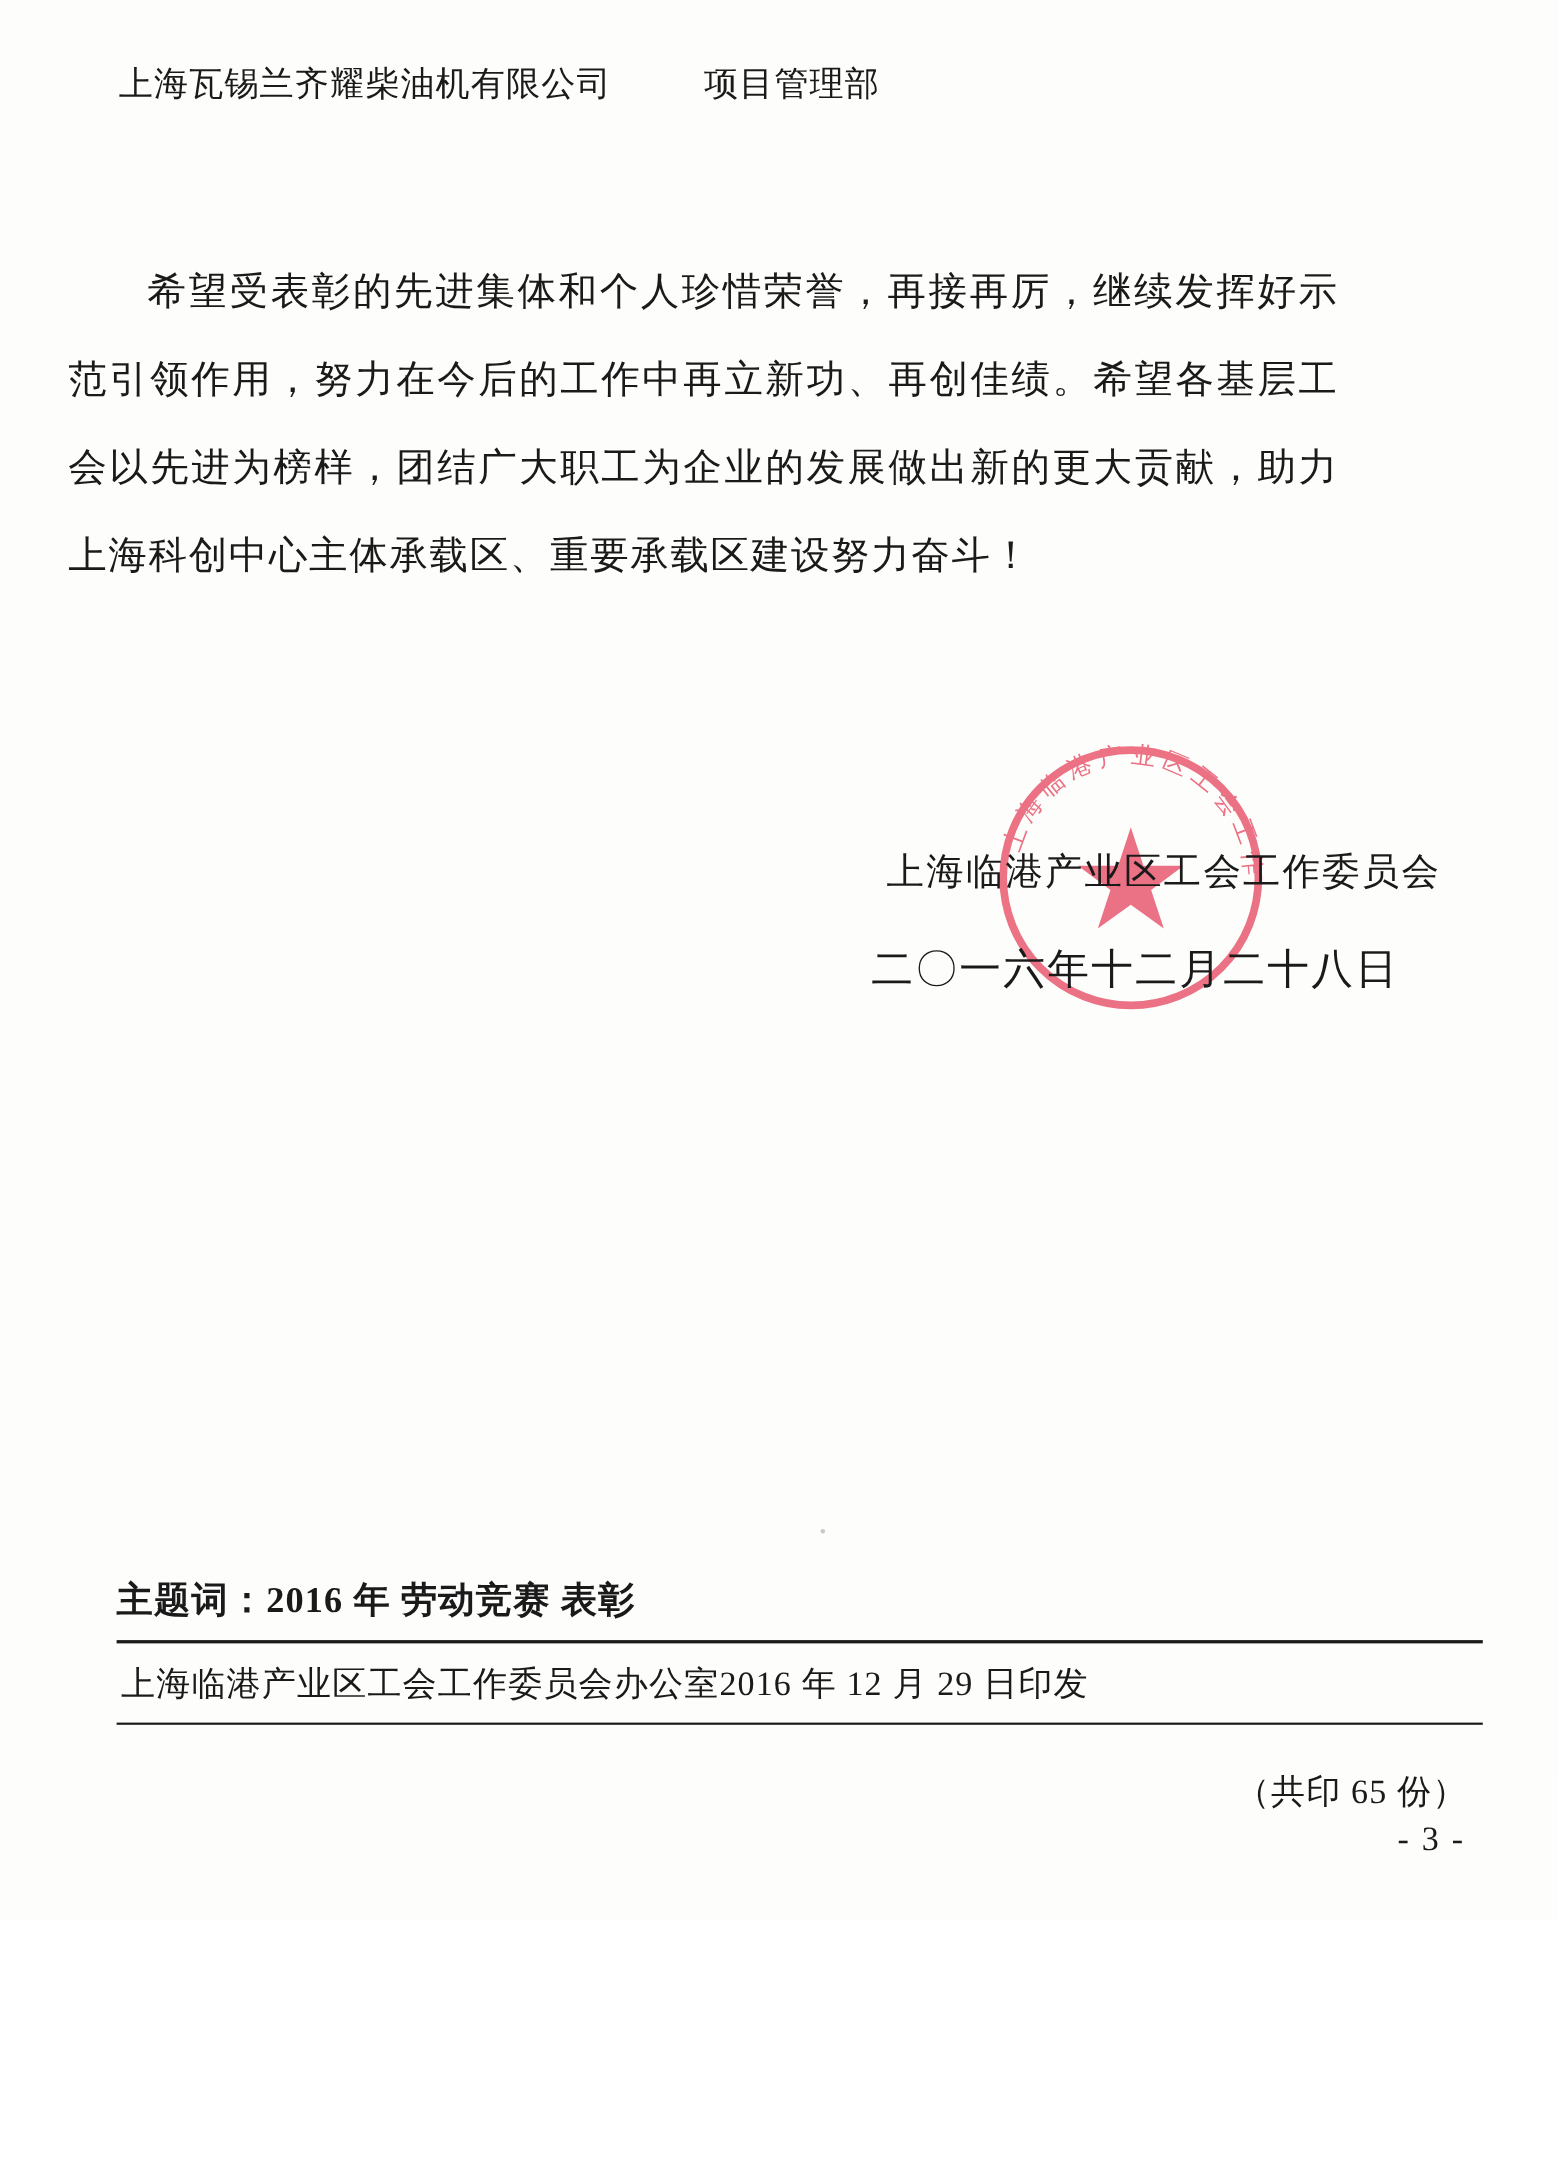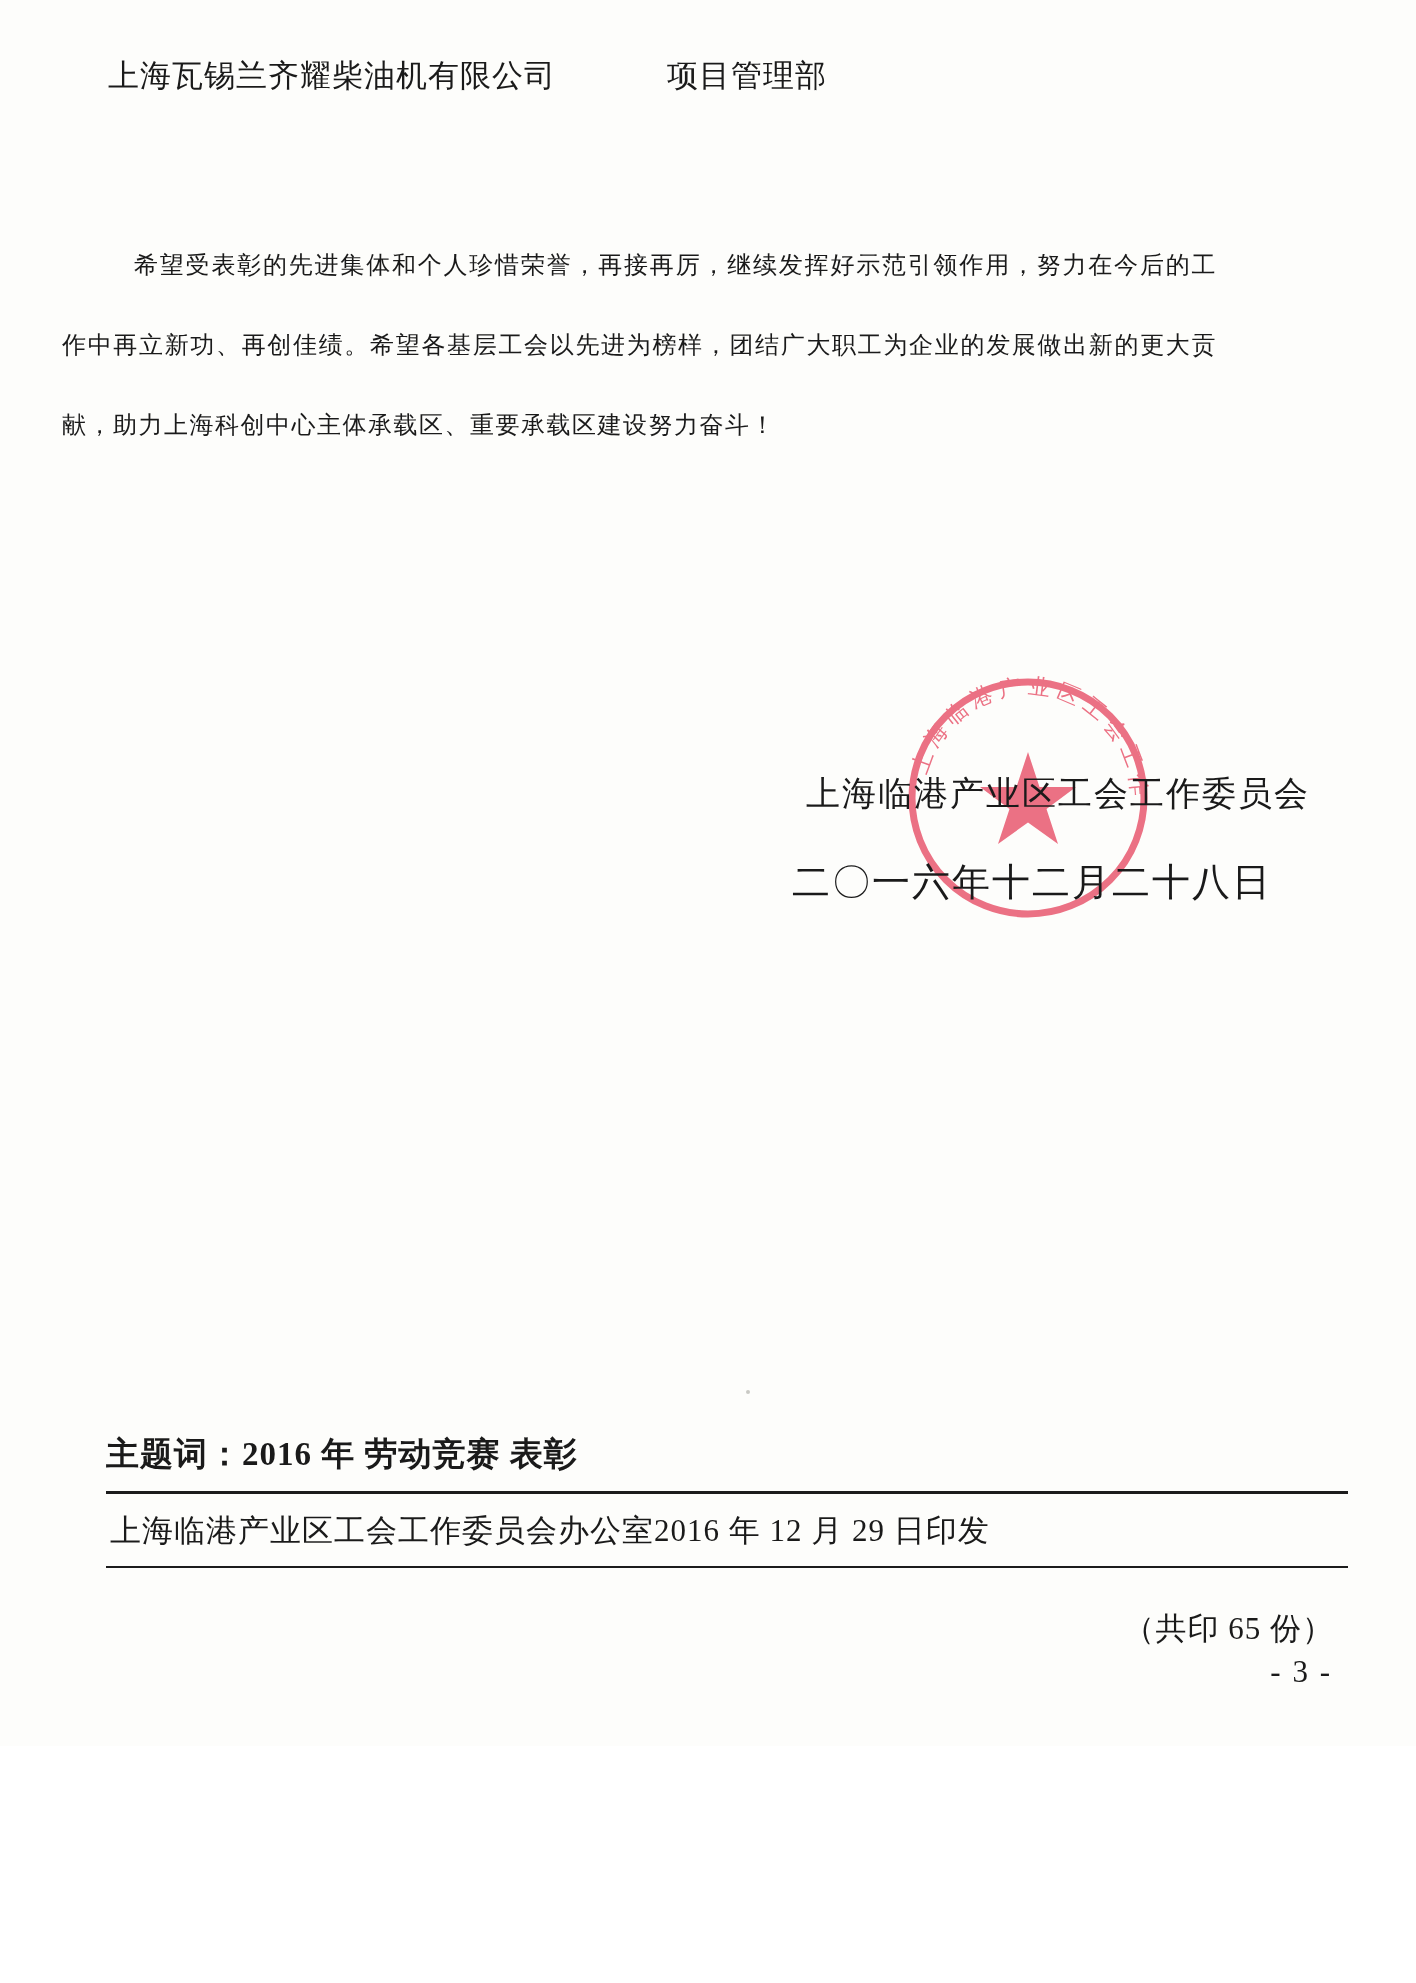--- a/index.html
+++ b/index.html
@@ -31,32 +31,32 @@
   }
   .header-company {
     font-size: 31px;
     letter-spacing: 1px;
     white-space: nowrap;
   }
   .header-dept {
     font-size: 31px;
     letter-spacing: 1px;
     white-space: nowrap;
-    margin-left: 111px;
+    margin-left: 84px;
   }
 
   
   .body-block {
     position: absolute;
     top: 225px;
     left: 62px;
     width: 1155px;
   }
   .body-par {
-    font-size: 24px;
+    font-size: 35px;
     line-height: 80px;
     letter-spacing: 1.5px;
     text-align: justify;
     text-justify: inter-ideograph;
     text-indent: 72px;
     margin: 0;
   }
 
   
   .sign-block {

